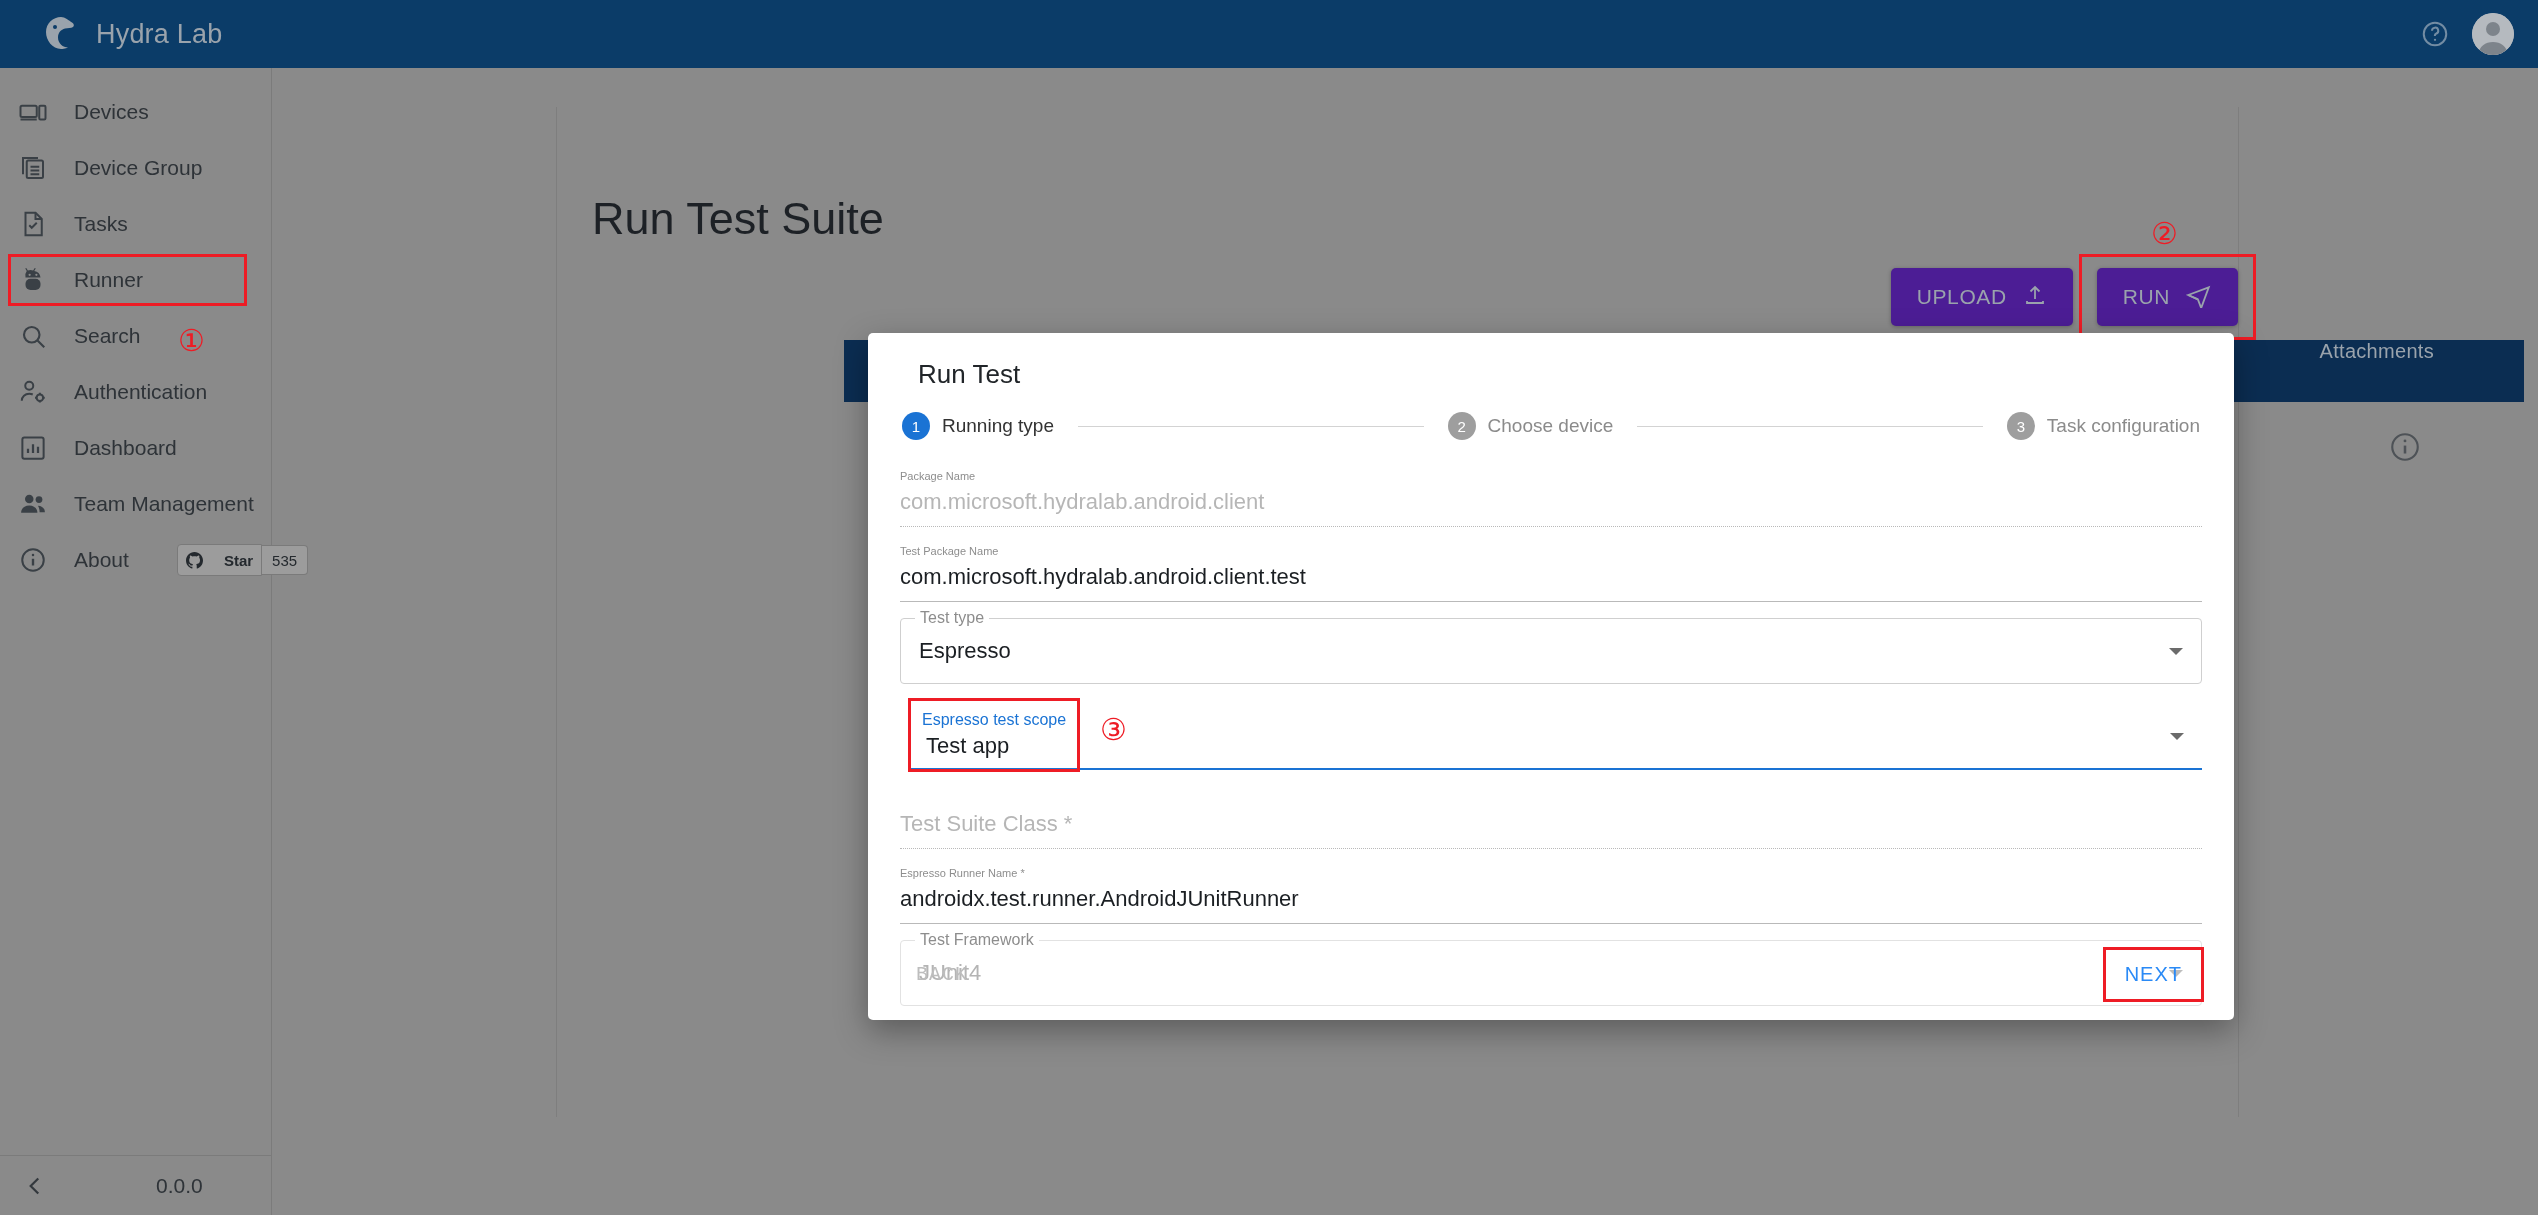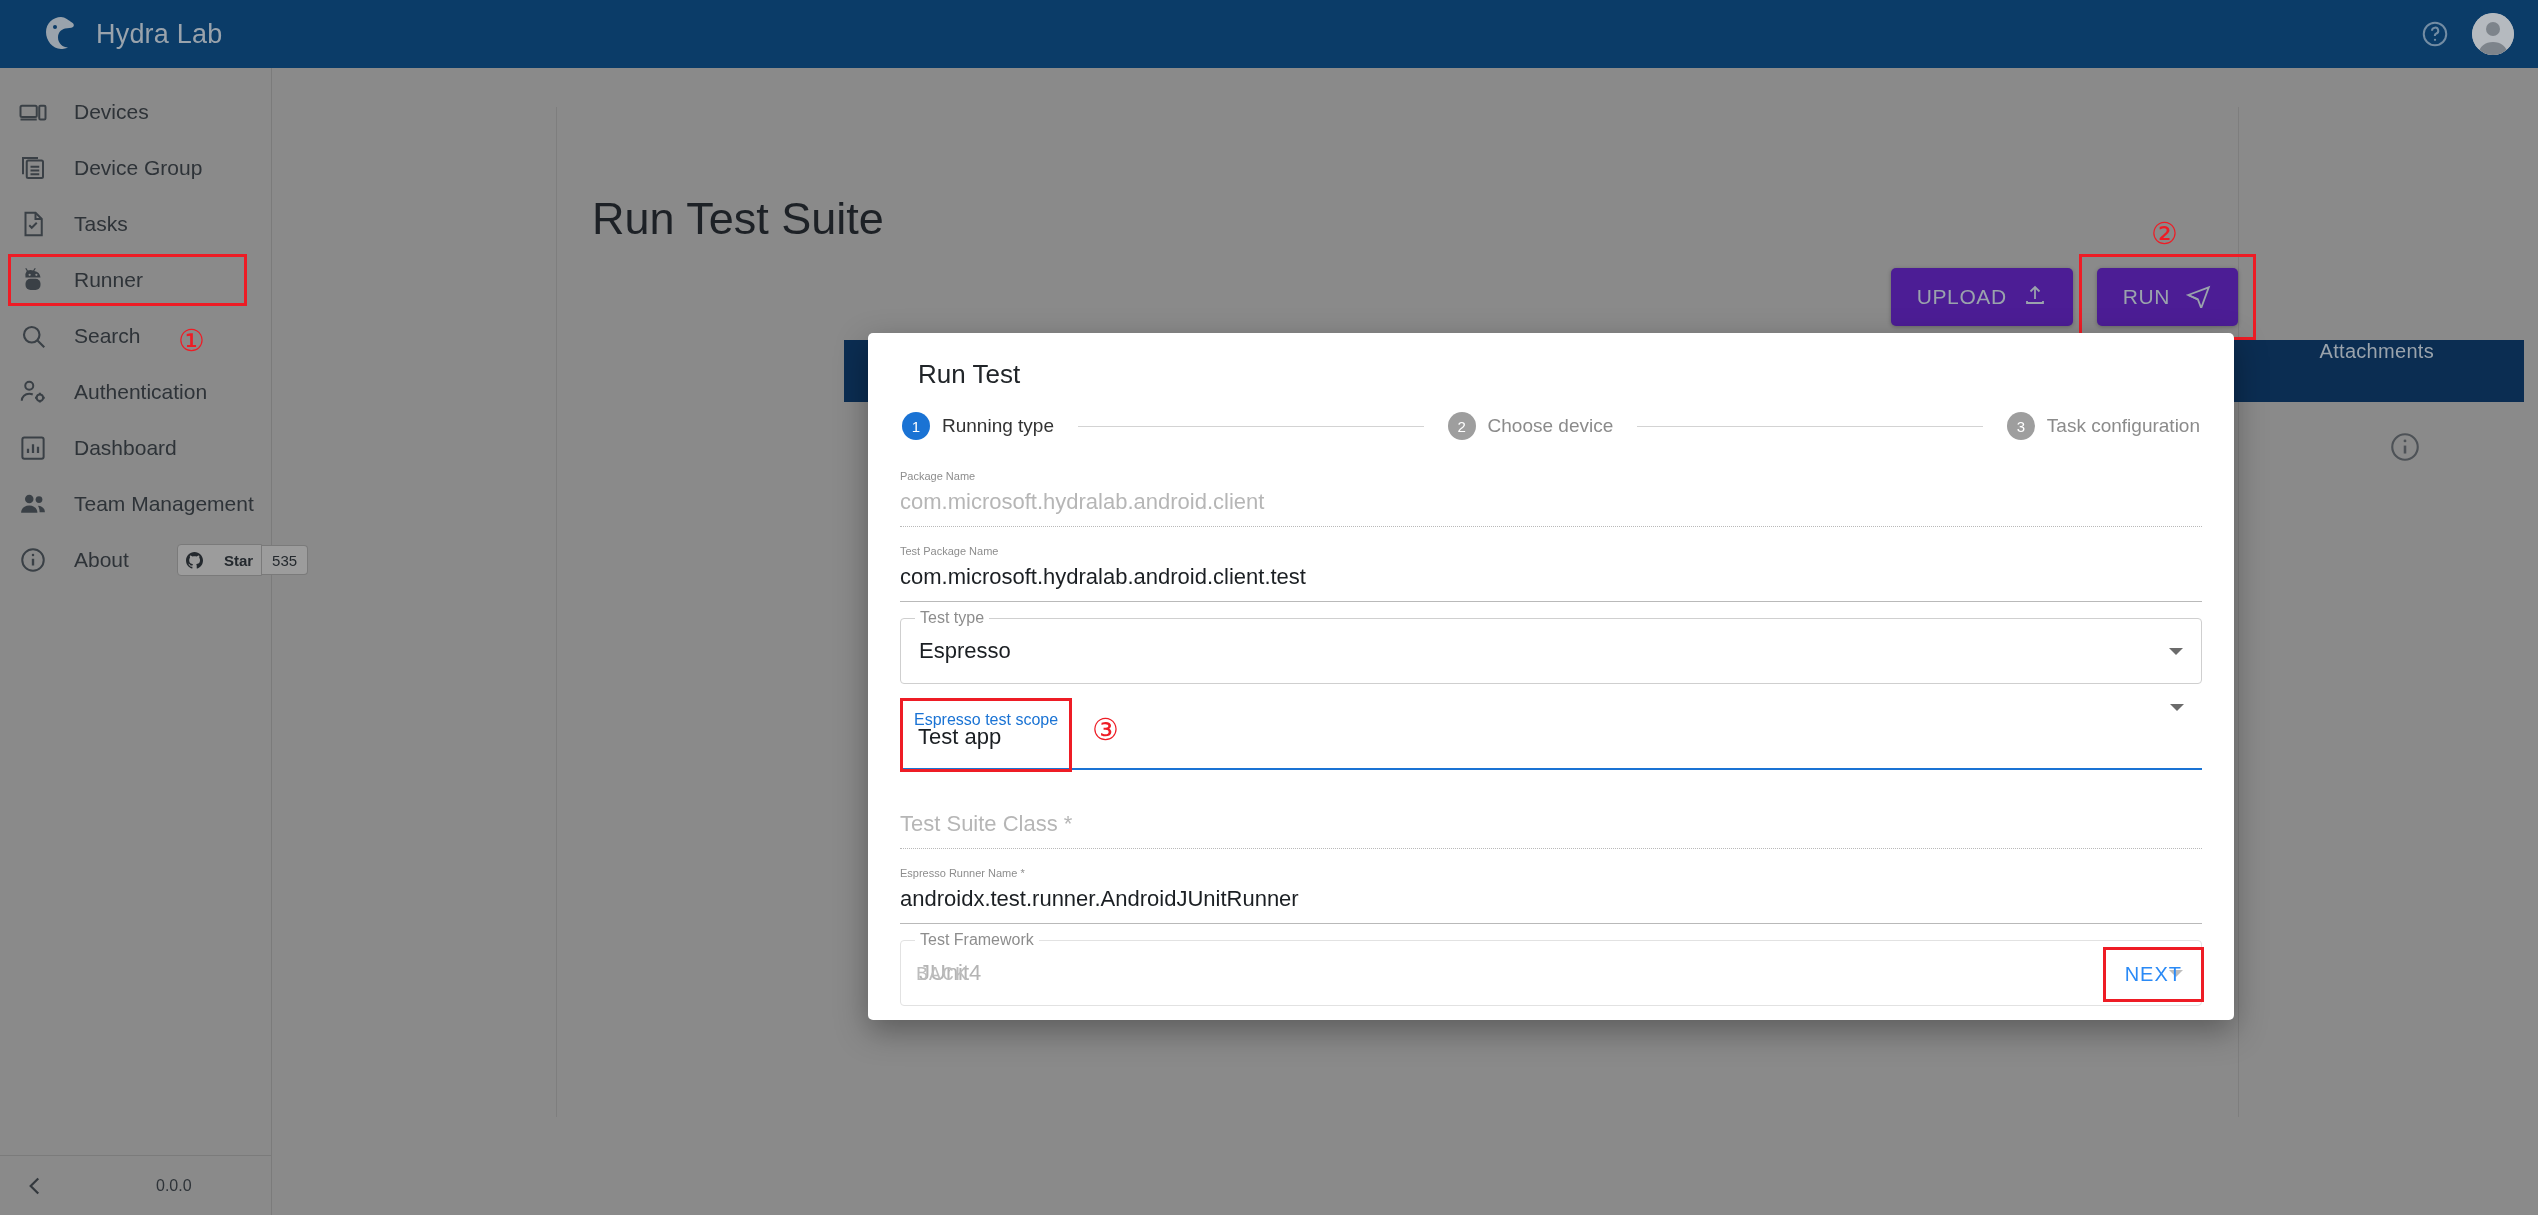--- a/index.html
+++ b/index.html
@@ -73,21 +73,21 @@
     background: #9c9c9c; border: 1px solid #7a7a7a; border-left: none;
     border-radius: 0 4px 4px 0; padding: 2px 10px; height: 30px;
     display:flex; align-items:center; color: #24292e;
   }
   #sidebar-footer {
     position: absolute; bottom: 0; left: 0; right: 0;
     height: 60px; border-top: 1px solid #7b7b7b;
     display: flex; align-items: center;
   }
   #collapse-btn { margin-left: 22px; width: 26px; height: 26px; cursor: pointer; }
-  #version { margin-left: 108px; font-size: 16px; color: #2e3338; }
+  #version { margin-left: 108px; font-size: 21px; color: #2e3338; }
 
   
   #main {
     position: absolute; top: 68px; left: 272px;
     width: 2266px; height: 1147px;
     overflow: hidden;
   }
   #content-card {
     position: absolute; left: 284px; top: 39px;
     width: 1683px; min-height: 1010px;
@@ -209,23 +209,24 @@
     border-left: 7px solid transparent;
     border-right: 7px solid transparent;
     border-top: 7px solid #6b6b6b;
   }
   .caret.muted { border-top-color: #bdbdbd; }
 
   
   #scope-field {
     margin-top: 20px;
     position: relative; height: 66px;
-    display: flex; 
+    display: flex; align-items: center;
     padding: 0 18px;
     border-bottom: 2px solid #1a73d4;
+    margin-left: 8px;
   }
   #scope-field .ol-label {
     position: absolute; top: 7px; left: 14px;
     font-size: 16px; color: #1a73d4;
   }
   #scope-field .ol-value {
     font-size: 22px; color: #1b1f23; margin-top: 20px;
   }
   #scope-box {
     position: absolute; left: 0; top: -6px;

